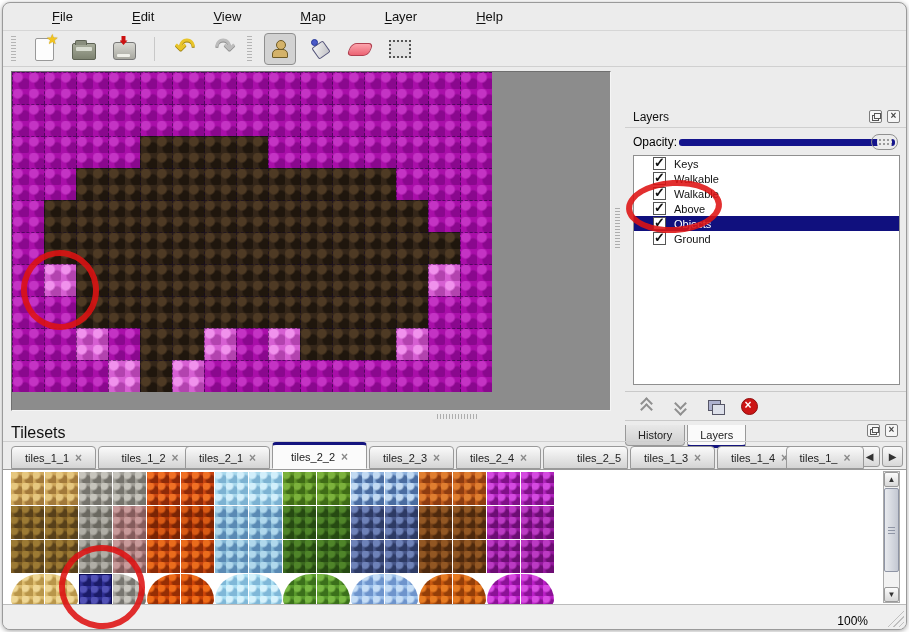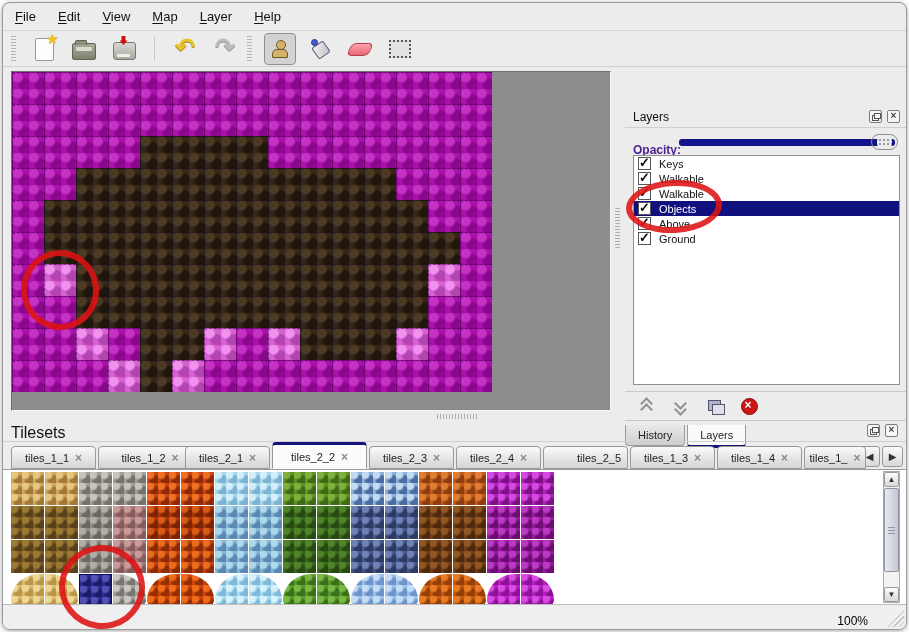--- a/index.html
+++ b/index.html
@@ -2,21 +2,21 @@
 <html><head>
 <meta charset="utf-8">
 <style>
   html,body{margin:0;padding:0;background:#fff;width:909px;height:632px;overflow:hidden;
     font-family:"Liberation Sans",sans-serif;-webkit-font-smoothing:antialiased;}
   .window{position:absolute;left:2px;top:2px;width:903px;height:626px;background:#ececec;
     border:1px solid #9a9a9a;border-radius:8px;box-shadow:0 1px 5px rgba(0,0,0,.35);overflow:hidden;}
   
   .menubar{position:absolute;left:0;top:0;width:100%;height:28px;display:flex;align-items:center;
     padding-left:12px;gap:22px;font-size:13px;color:#111;border-bottom:1px solid #d6d6d6;box-sizing:border-box;}
-  .menu-item{cursor:default;}
+  .menu-item{cursor:default;margin-left:37px;}
   .menu-item u{text-decoration:underline;text-underline-offset:2px;}
   
   .toolbar{position:absolute;left:0;top:29px;width:100%;height:35px;display:flex;align-items:center;
     padding-left:6px;border-bottom:1px solid #d0d0d0;box-sizing:border-box;}
   .tb-grip{width:5px;height:26px;margin:0 8px 0 2px;
     background:repeating-linear-gradient(to bottom,#b4b4b4 0 1px,transparent 1px 3px);}
   .tb-sep{width:1px;height:24px;background:#c8c8c8;margin:0 10px;}
   .tb-btn{width:30px;height:30px;margin:0 4px;border:1px solid transparent;border-radius:4px;
     display:flex;align-items:center;justify-content:center;position:relative;}
   .tb-btn.sel{background:#d2d2d2;border-color:#8f8f8f;}
@@ -68,29 +68,29 @@
   
   .layers-panel{position:absolute;left:622px;top:68px;width:281px;height:340px;font-size:12px;margin-top:36px;}
   .panel-head{position:absolute;left:0;top:0;width:100%;height:21px;border-bottom:1px solid #cfcfcf;box-sizing:border-box;}
   .panel-title{position:absolute;left:8px;top:3px;color:#111;}
   .mini-btn{position:absolute;top:3px;width:13px;height:13px;border:1px solid #7d7d7d;border-radius:2px;
     background:#f6f6f6;box-sizing:border-box;font-size:10px;line-height:10px;text-align:center;color:#444;}
   .mini-restore::before{content:"";position:absolute;left:2px;top:4px;width:5px;height:4px;border:1px solid #555;}
   .mini-restore::after{content:"";position:absolute;left:4px;top:2px;width:5px;height:4px;border:1px solid #555;background:#f6f6f6;}
   .mini-close::before{content:"×";position:absolute;left:0;top:0;width:11px;font-weight:bold;}
   .opacity-row{position:absolute;left:0;top:24px;width:100%;height:22px;}
-  .opacity-label{position:absolute;left:8px;top:12px;color:#4c1d95;font-weight:bold;}
+  .opacity-label{position:absolute;left:8px;top:4px;color:#000000;}
   .op-track{position:absolute;left:54px;top:8px;width:216px;height:7px;background:#14148c;border-radius:3px;}
   .op-handle{position:absolute;left:246px;top:3px;width:27px;height:16px;background:#ececec;border:1px solid #909090;
     border-radius:8px;box-sizing:border-box;
     background-image:radial-gradient(circle,#9a9a9a 0 1px,transparent 1.5px);background-size:4px 4px;
     background-position:6px 3px;background-repeat:repeat;background-clip:content-box;padding:2px 5px;}
   .layer-list{position:absolute;left:8px;top:48px;width:267px;height:230px;background:#fff;
     border:1px solid #8f8f8f;box-sizing:border-box;overflow:hidden;}
-  .layer-row{height:15px;display:flex;align-items:center;padding-left:4px;color:#111;font-size:11px;text-align:center;}
+  .layer-row{height:15px;display:flex;align-items:center;padding-left:19px;color:#111;font-size:11px;text-align:center;}
   .layer-row.sel{background:#10107e;color:#fff;}
   .chk{width:11px;height:11px;border:1px solid #555;background:#fff;margin-right:8px;position:relative;flex:0 0 auto;}
   .chk::after{content:"✓";position:absolute;left:0px;top:-3px;font-size:13px;font-weight:bold;color:#111;}
   .layer-btnbar{position:absolute;left:0px;top:284px;width:100%;height:30px;border-top:1px solid #c9c9c9;
     border-bottom:1px solid #c9c9c9;box-sizing:border-box;display:flex;align-items:center;padding-left:12px;gap:14px;}
   .lb-btn{width:20px;height:20px;position:relative;display:flex;align-items:center;justify-content:center;}
   .chev{width:7px;height:7px;border-left:2px solid #8f8f8f;border-top:2px solid #8f8f8f;position:absolute;left:5px;}
   .chev.up1{transform:rotate(45deg);top:3px;} .chev.up2{transform:rotate(45deg);top:9px;}
   .chev.dn1{transform:rotate(225deg);top:3px;} .chev.dn2{transform:rotate(225deg);top:9px;}
   .i-copy{width:11px;height:9px;border:1px solid #556;background:#aeb2d0;position:relative;margin:-2px 0 0 -2px;}
@@ -395,27 +395,27 @@
           <span>Keys</span>
         </div>
         <div class="layer-row">
           <div class="chk"></div>
           <span>Walkable</span>
         </div>
         <div class="layer-row">
           <div class="chk"></div>
           <span>Walkable</span>
         </div>
+        <div class="layer-row">
+          <div class="chk"></div>
+          <span>Above</span>
+        </div>
         <div class="layer-row sel">
           <div class="chk"></div>
           <span>Objects</span>
-        </div>
-        <div class="layer-row">
-          <div class="chk"></div>
-          <span>Above</span>
         </div>
         <div class="layer-row">
           <div class="chk"></div>
           <span>Ground</span>
         </div>
       </div>
     <div class="layer-btnbar">
       <div class="lb-btn">
           <span class="chev up1"></span>
           <span class="chev up2"></span>
@@ -475,21 +475,21 @@
           <span class="tab-x">×</span>
         </div>
         <div class="ts-tab" style="left: 627px; width: 85px;">
           <span>tiles_1_3</span>
           <span class="tab-x">×</span>
         </div>
         <div class="ts-tab" style="left: 714px; width: 85px;">
           <span>tiles_1_4</span>
           <span class="tab-x">×</span>
         </div>
-        <div class="ts-tab" style="left: 801px; width: 62px; margin-top: 36px;">
+        <div class="ts-tab" style="left: 783px; width: 78px; margin-top: 36px;">
           <span>tiles_1_</span>
           <span class="tab-x">×</span>
         </div>
       </div>
     <div class="tile-area">
       <div class="ts-grid" id="tsgrid">
           <div class="ttile tsand"></div>
           <div class="ttile tsand"></div>
           <div class="ttile tstone"></div>
           <div class="ttile tstone"></div>

